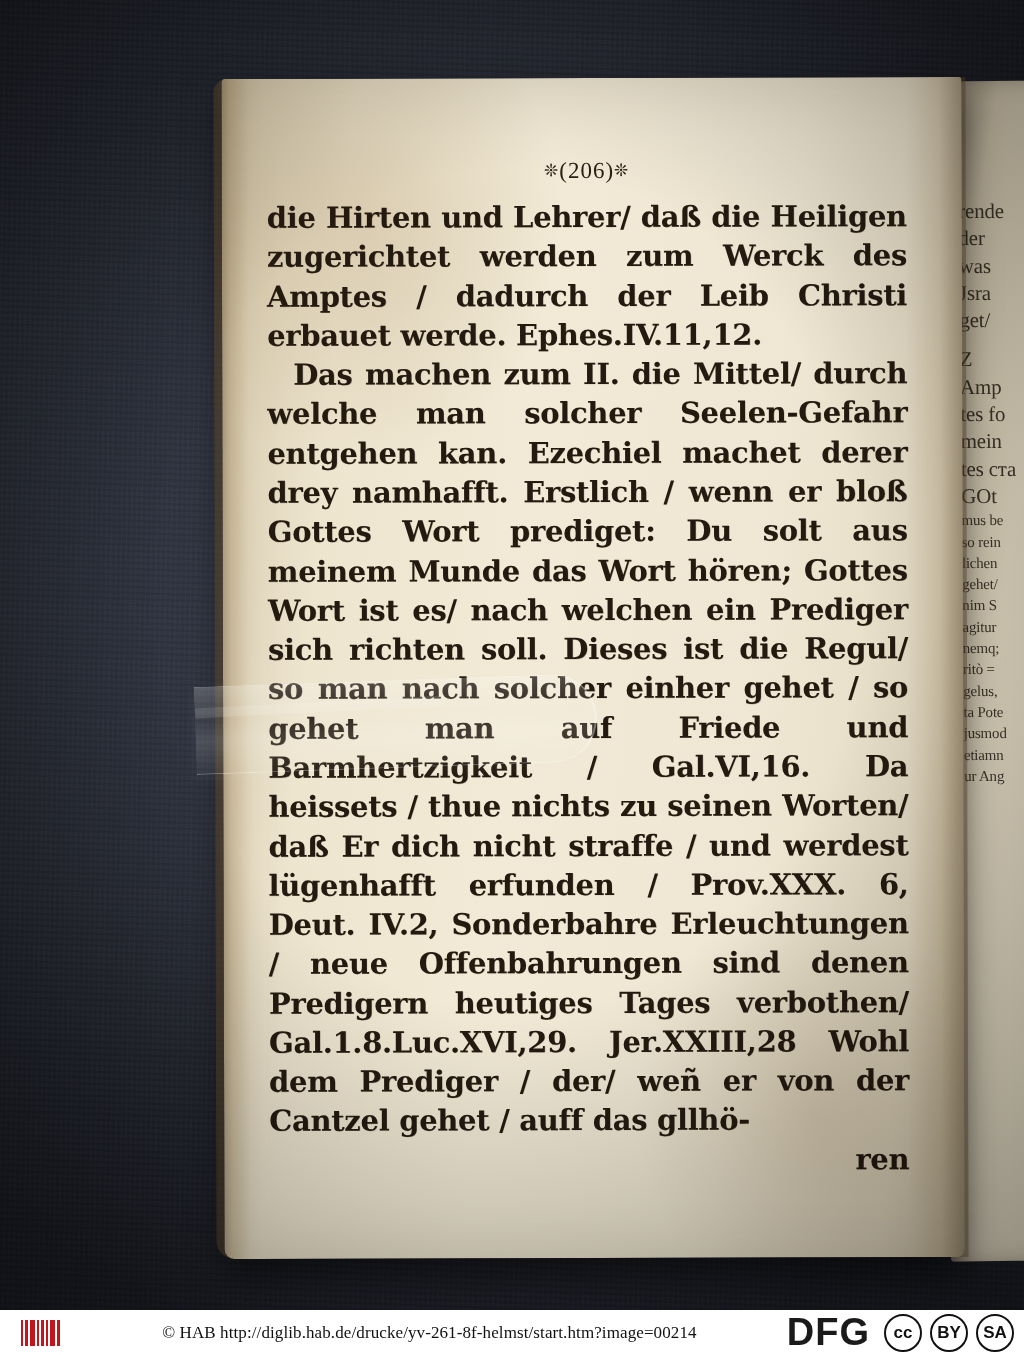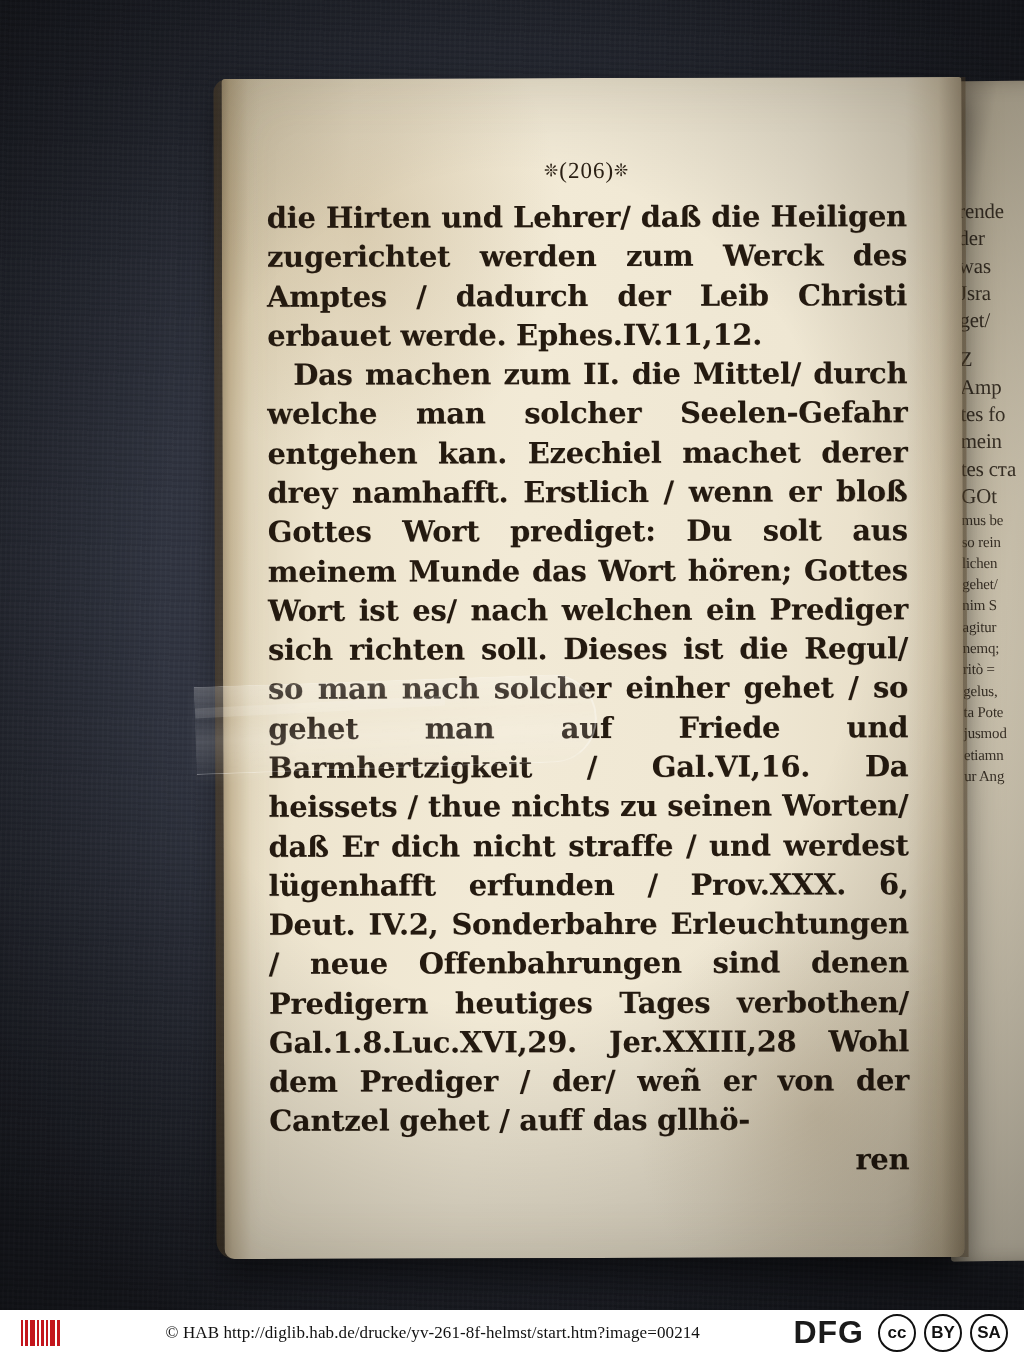--- a/index.html
+++ b/index.html
@@ -199,30 +199,30 @@
     flex: 1;
     text-align: center;
     font-family: "Liberation Serif", serif;
     font-size: 17px;
     color: #111;
     letter-spacing: 0.1px;
   }
   .footer .dfg {
     font-family: "Liberation Sans", sans-serif;
     font-weight: 700;
-    font-size: 32px;
+    font-size: 38px;
     letter-spacing: 1px;
     color: #1a1a1a;
     padding-right: 10px;
   }
   .cc {
     display: flex;
     align-items: center;
     gap: 0px;
-    padding-right: 16px;
+    padding-right: 10px;
   }
   .cc-badge {
     width: 34px; height: 34px;
     border-radius: 50%;
     border: 2px solid #111;
     display: flex;
     align-items: center;
     justify-content: center;
     font-family: "Liberation Sans", sans-serif;
     font-weight: 700;

